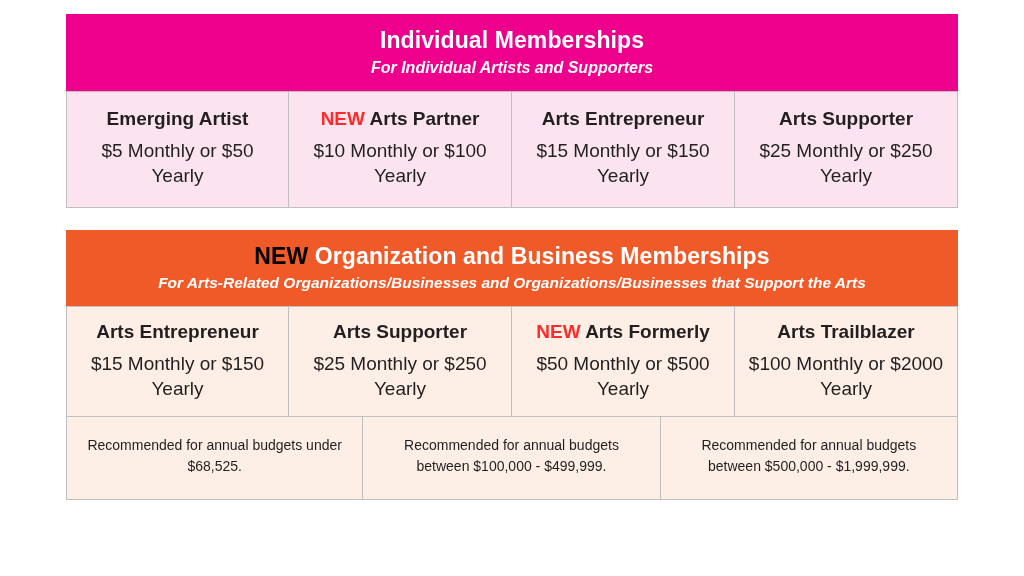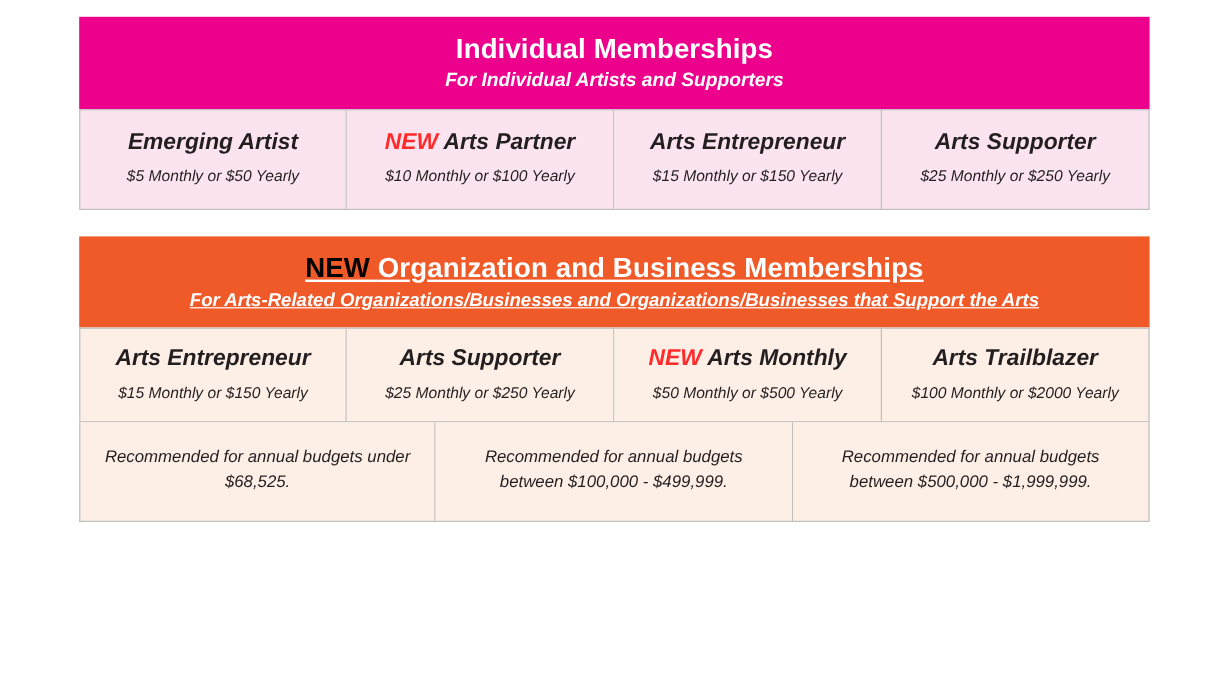--- a/index.html
+++ b/index.html
@@ -48,21 +48,20 @@
     margin-top: 3px;
   }
   .banner-title .new {
     color: #000000;
   }
 
   .row {
     display: flex;
     width: 100%;
     box-sizing: border-box;
-    font-style: italic;
   }
   .cell {
     box-sizing: border-box;
     flex: 1 1 25%;
     border: 1px solid #bfbfbf;
     text-align: center;
   }
   
   .cell + .cell { border-left: none; }
   .row + .row .cell { border-top: none; }
@@ -73,29 +72,29 @@
     background: #fbe4f0;
     padding: 16px 8px 18px 8px;
   }
   .tier-name {
     font-size: 19px;
     font-weight: bold;
     line-height: 1.2;
   }
   .tier-name .new { color: #ff2a2a; }
   .tier-price {
-    font-size: 13px;
+    font-size: 19px;
     margin-top: 9px;
     line-height: 1.3;
   }
 
   .gap { height: 22px; }
 
   
-  .orange-banner { background: #f05a28; text-decoration: underline; }
+  .orange-banner { background: #f05a28; }
   .orange-banner .banner-title { font-size: 23px; }
   .orange-banner .banner-sub { font-size: 15.5px; }
 
   .org-cells .cell {
     background: #fdeee6;
     padding: 14px 8px 14px 8px;
   }
   .org-notes .cell {
     background: #fdeee6;
     padding: 18px 16px 22px 16px;
@@ -157,21 +156,21 @@
         <div class="tier-name"><span class="new"></span><span>Arts Entrepreneur</span></div>
         <div class="tier-price">$15 Monthly or $150 Yearly</div>
       </div>
 
       <div class="cell">
         <div class="tier-name"><span class="new"></span><span>Arts Supporter</span></div>
         <div class="tier-price">$25 Monthly or $250 Yearly</div>
       </div>
 
       <div class="cell">
-        <div class="tier-name"><span class="new">NEW</span> <span>Arts Monthly</span></div>
+        <div class="tier-name"><span class="new">NEW</span> <span>Arts Formerly</span></div>
         <div class="tier-price">$50 Monthly or $500 Yearly</div>
       </div>
 
       <div class="cell">
         <div class="tier-name"><span class="new"></span><span>Arts Trailblazer</span></div>
         <div class="tier-price">$100 Monthly or $2000 Yearly</div>
       </div>
 
     </div>
 

